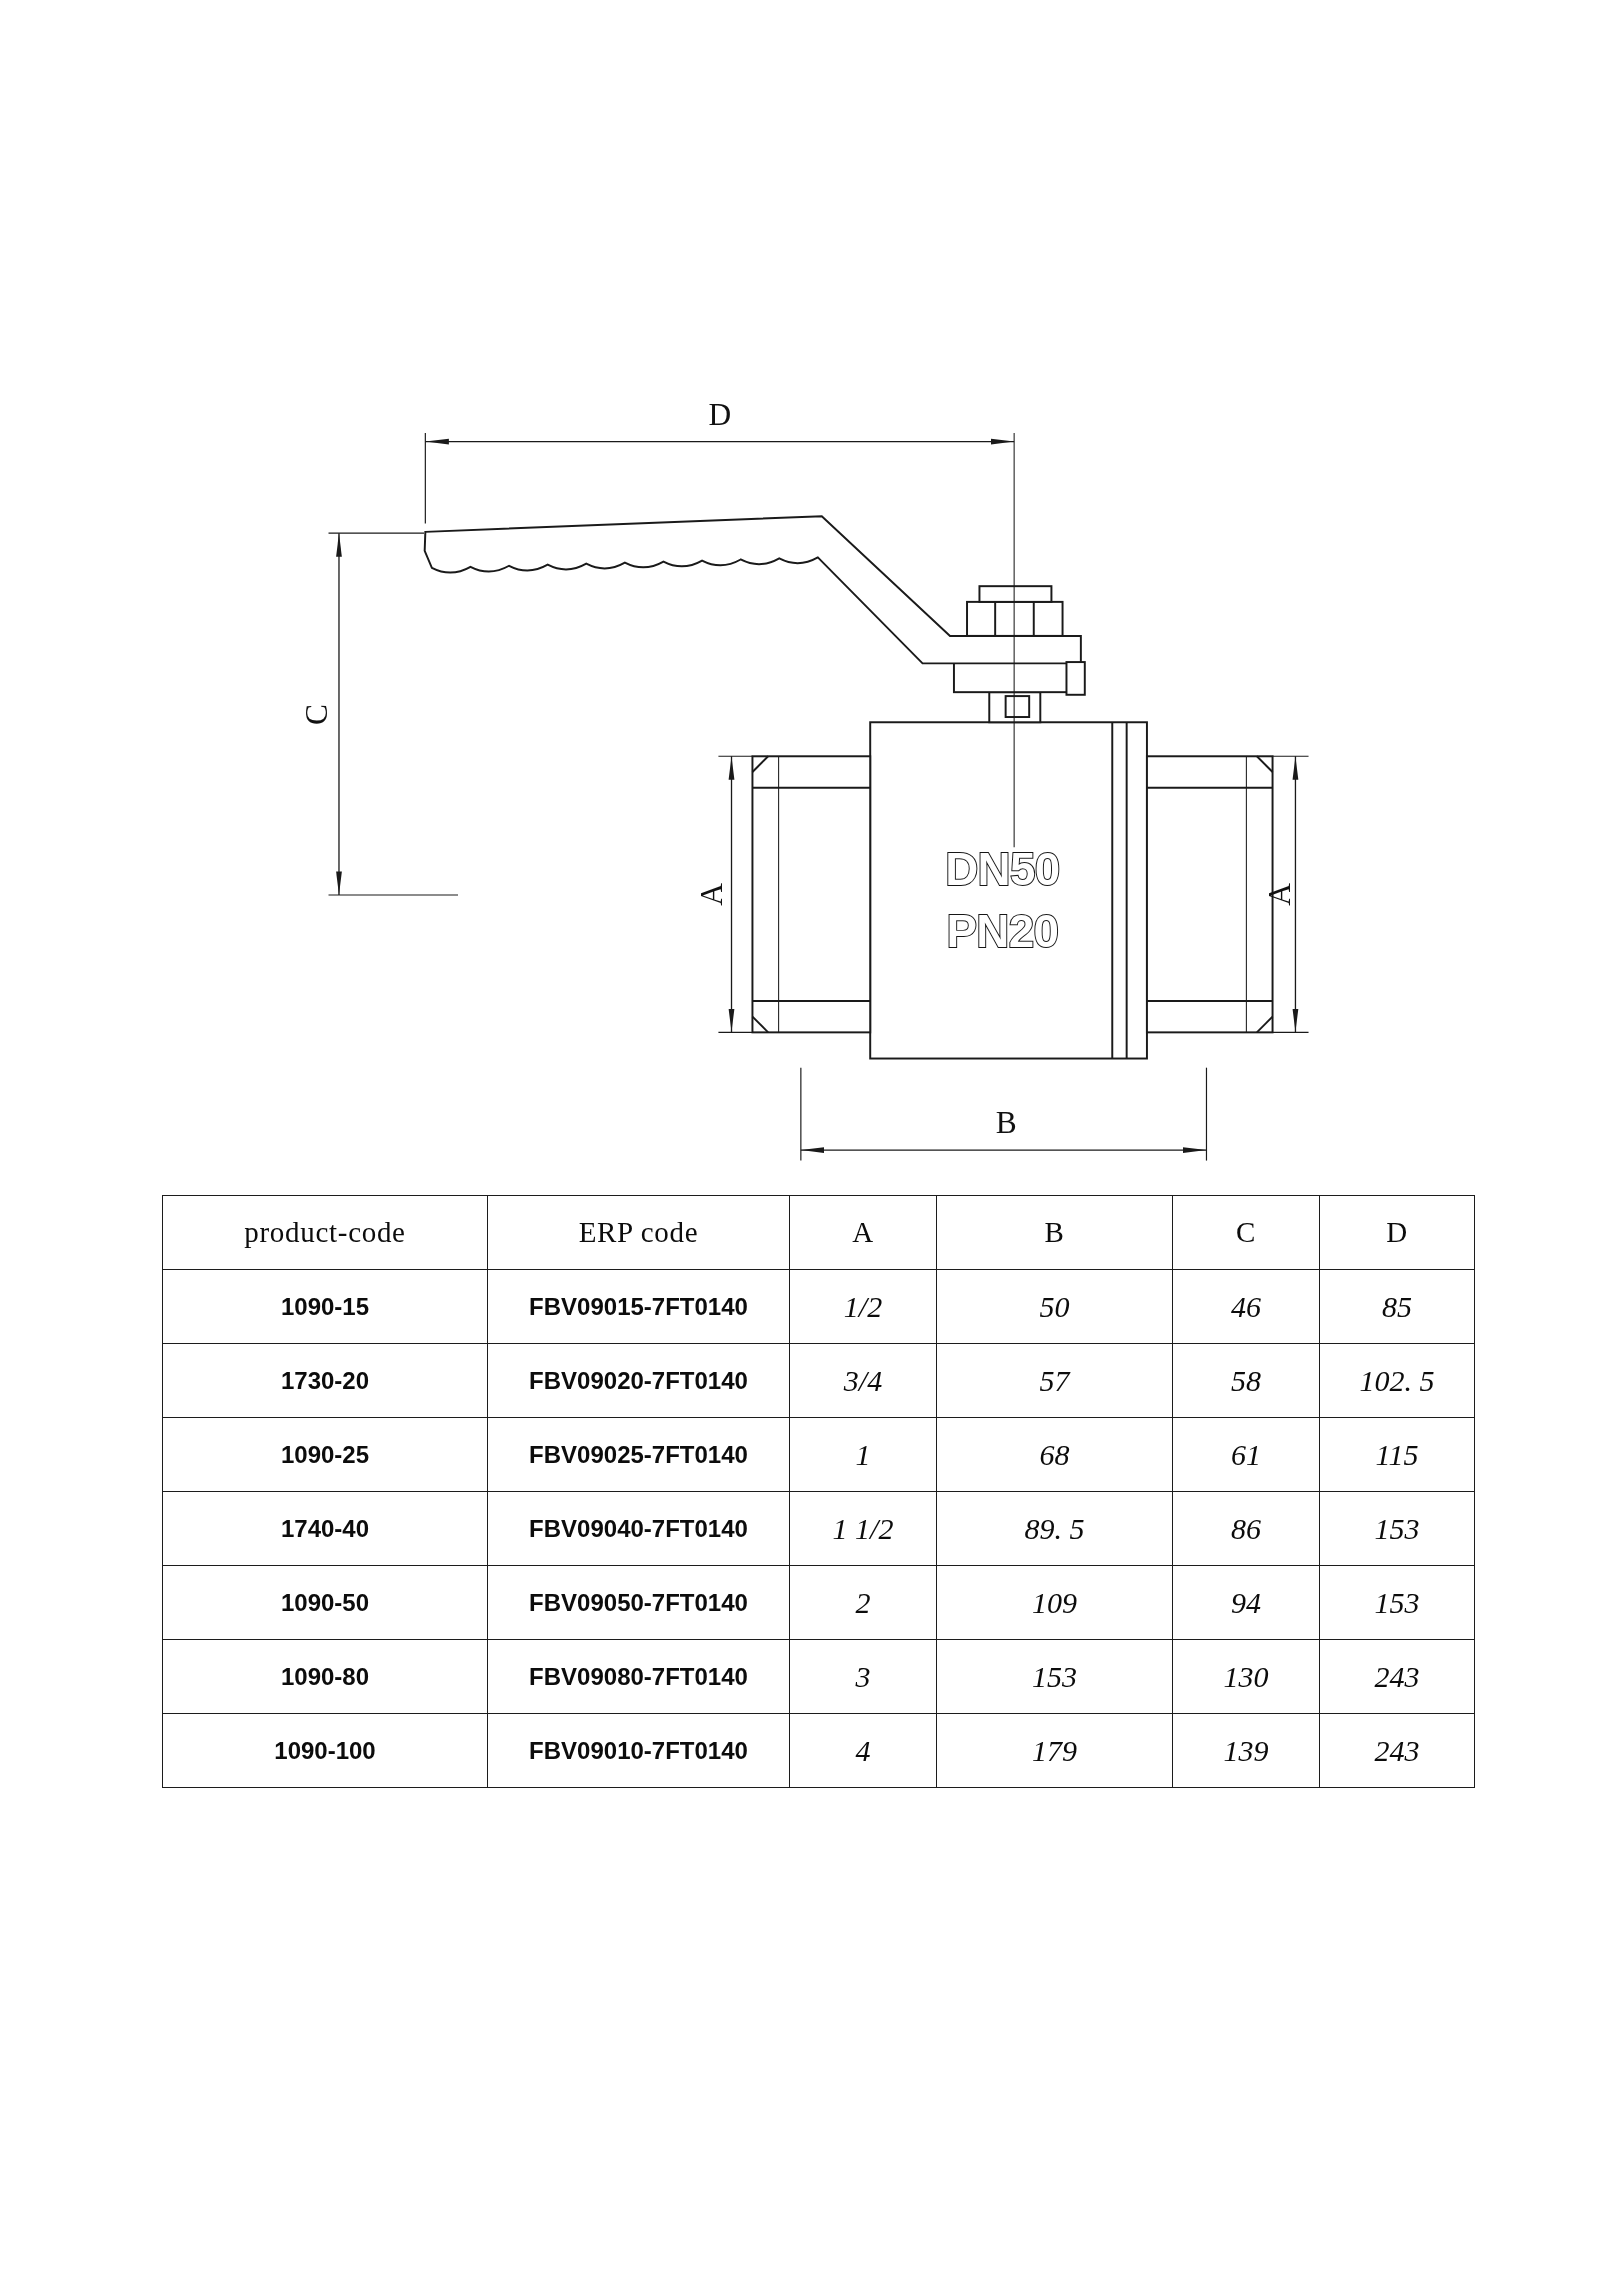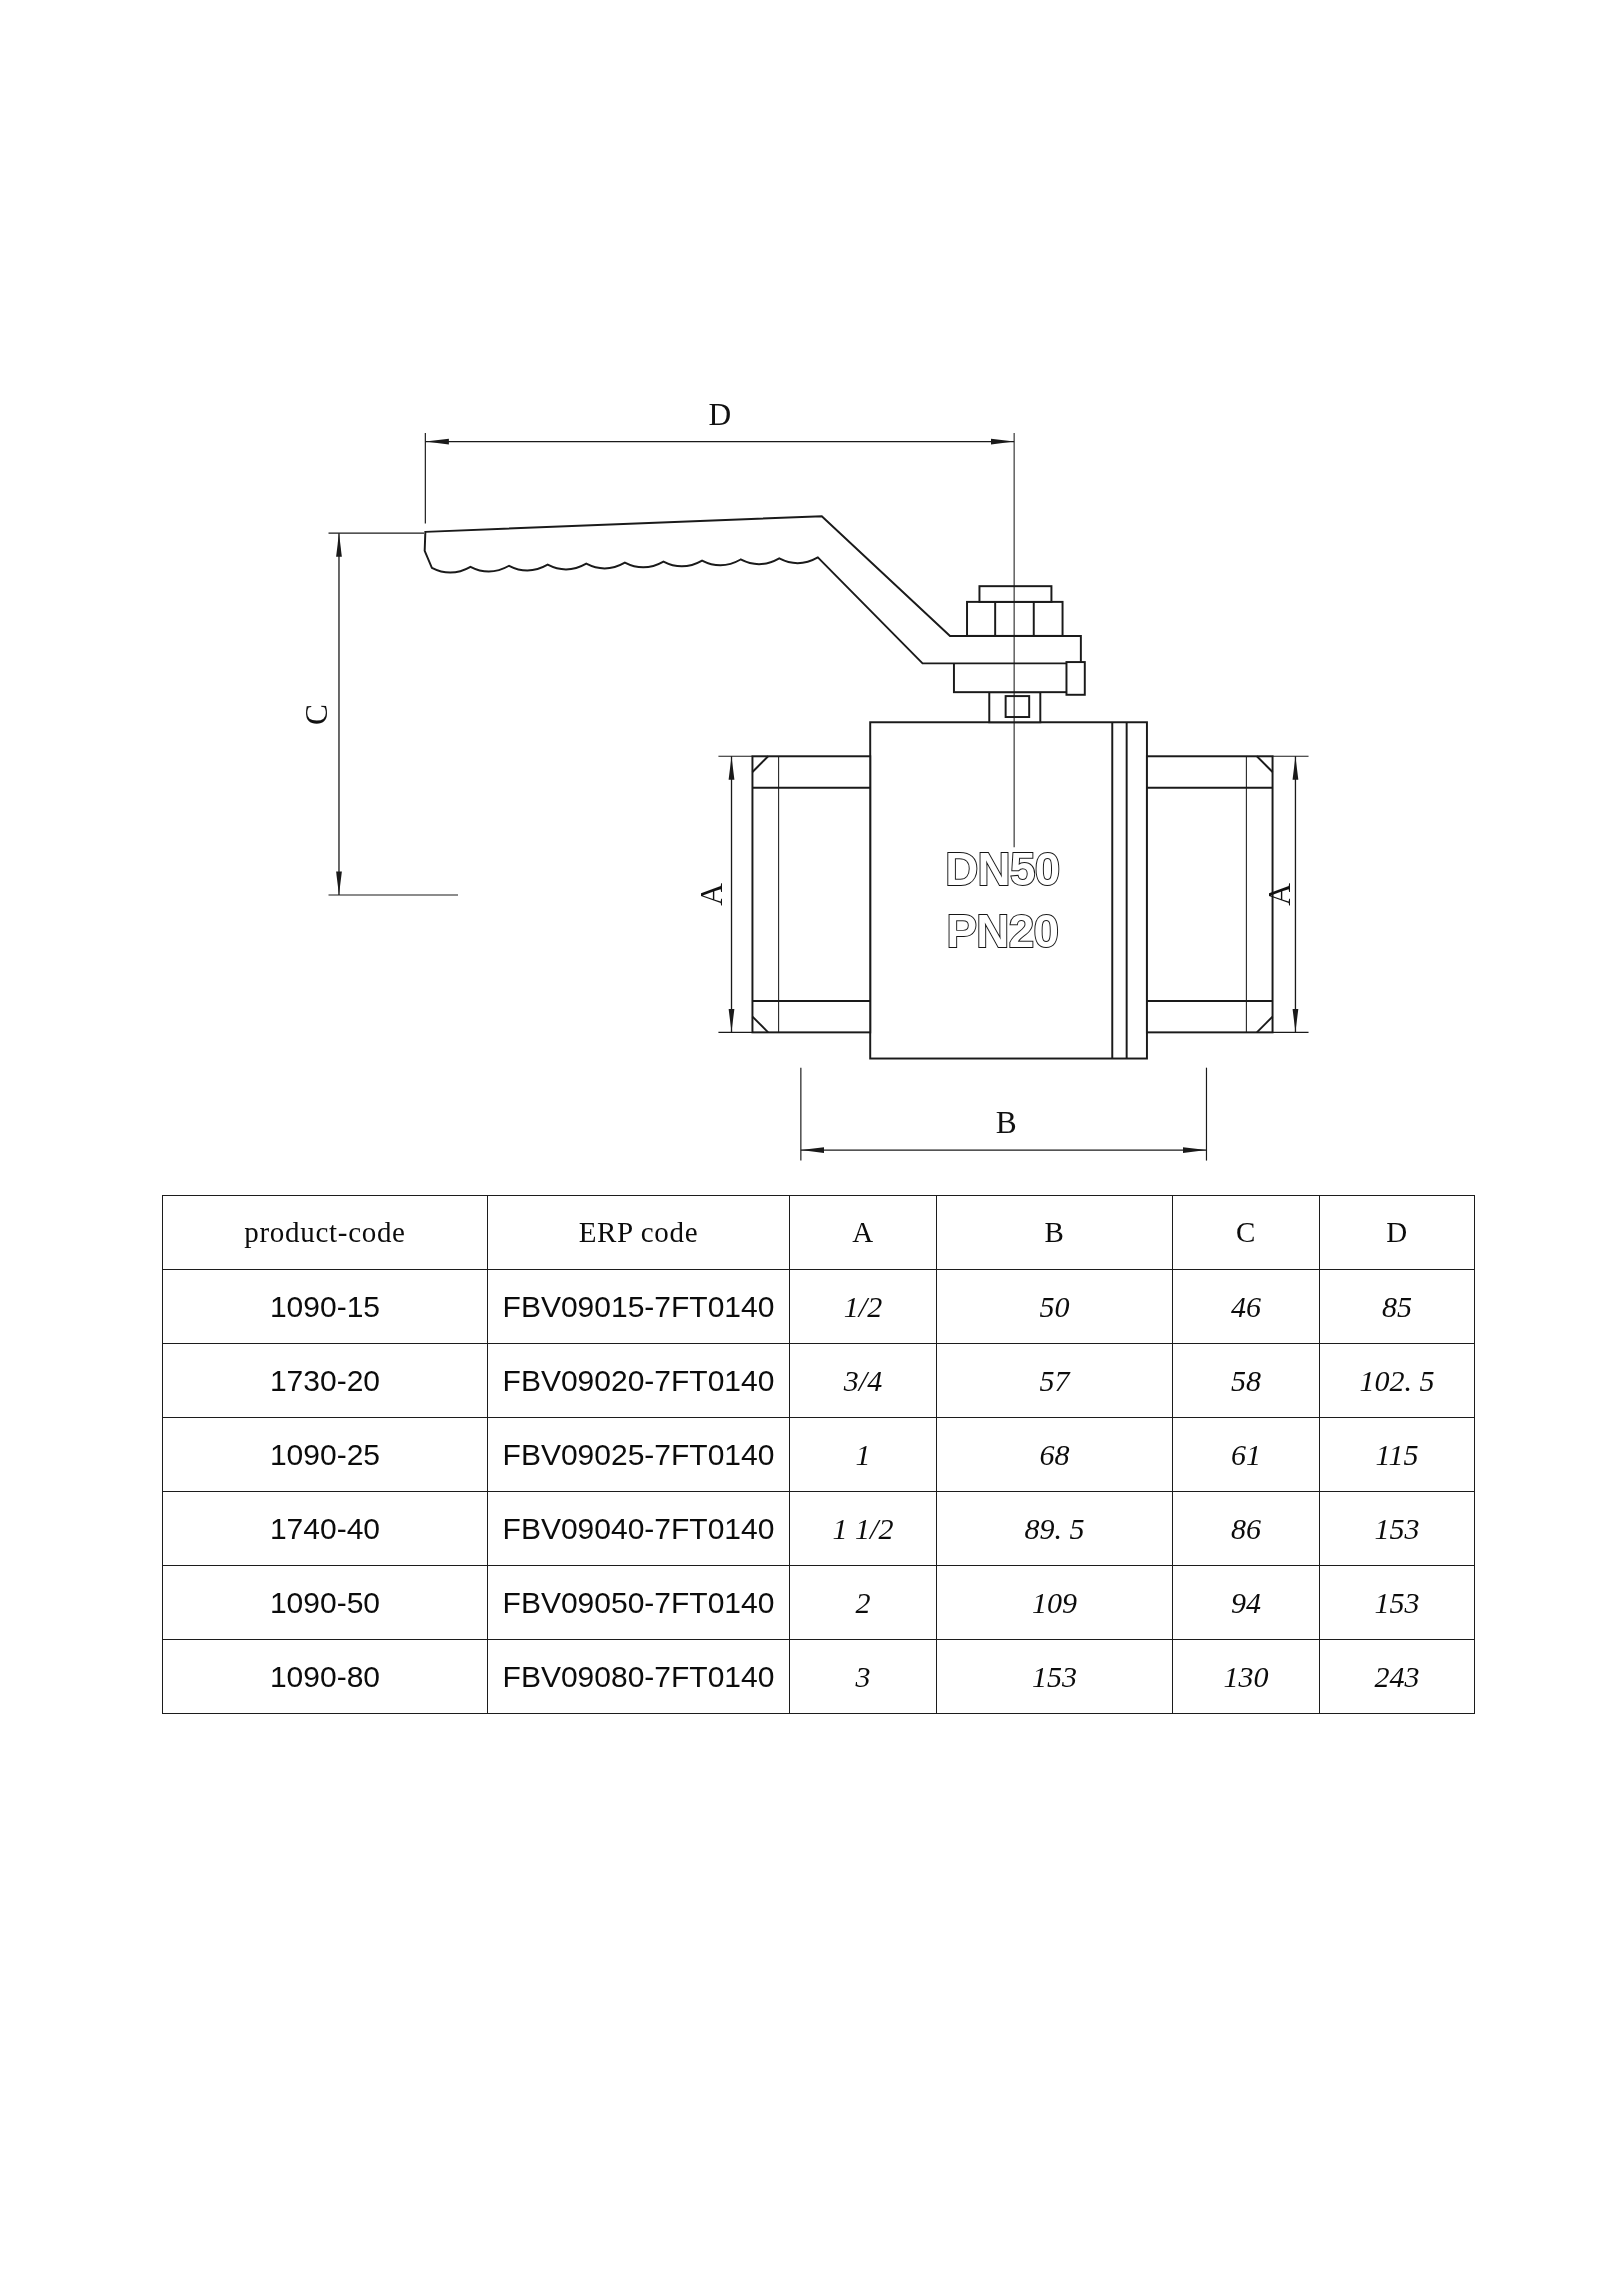--- a/index.html
+++ b/index.html
@@ -57,22 +57,22 @@
   }
   .spec-table th {
     font-family: "Liberation Serif", serif;
     font-size: 29px;
     font-weight: normal;
     letter-spacing: 0.7px;
     text-align: center;
   }
   .c-prod, .c-erp {
     font-family: "Liberation Sans", sans-serif;
-    font-size: 30px;
-    font-weight: 400;
+    font-size: 24px;
+    font-weight: 700;
   }
   .c-dim {
     font-family: "Liberation Serif", serif;
     font-size: 30px;
     font-style: italic;
   }
 </style>
 </head>
 <body>
 
@@ -244,17 +244,25 @@
       <td class="c-dim">153</td>
     </tr>
         <tr>
       <td class="c-prod">1090-80</td>
       <td class="c-erp">FBV09080-7FT0140</td>
       <td class="c-dim">3</td>
       <td class="c-dim">153</td>
       <td class="c-dim">130</td>
       <td class="c-dim">243</td>
     </tr>
+        <tr>
+      <td class="c-prod">1090-100</td>
+      <td class="c-erp">FBV09010-7FT0140</td>
+      <td class="c-dim">4</td>
+      <td class="c-dim">179</td>
+      <td class="c-dim">139</td>
+      <td class="c-dim">243</td>
+    </tr>
       </tbody>
   </table>
 
 </div>
 
 
 </body></html>

